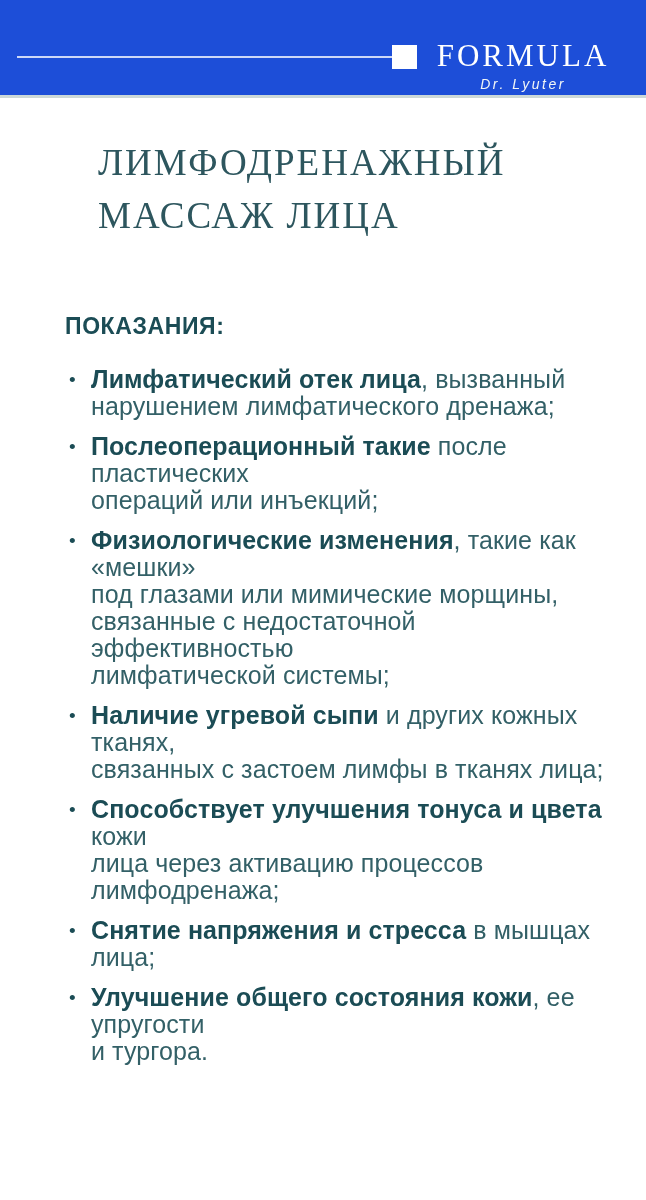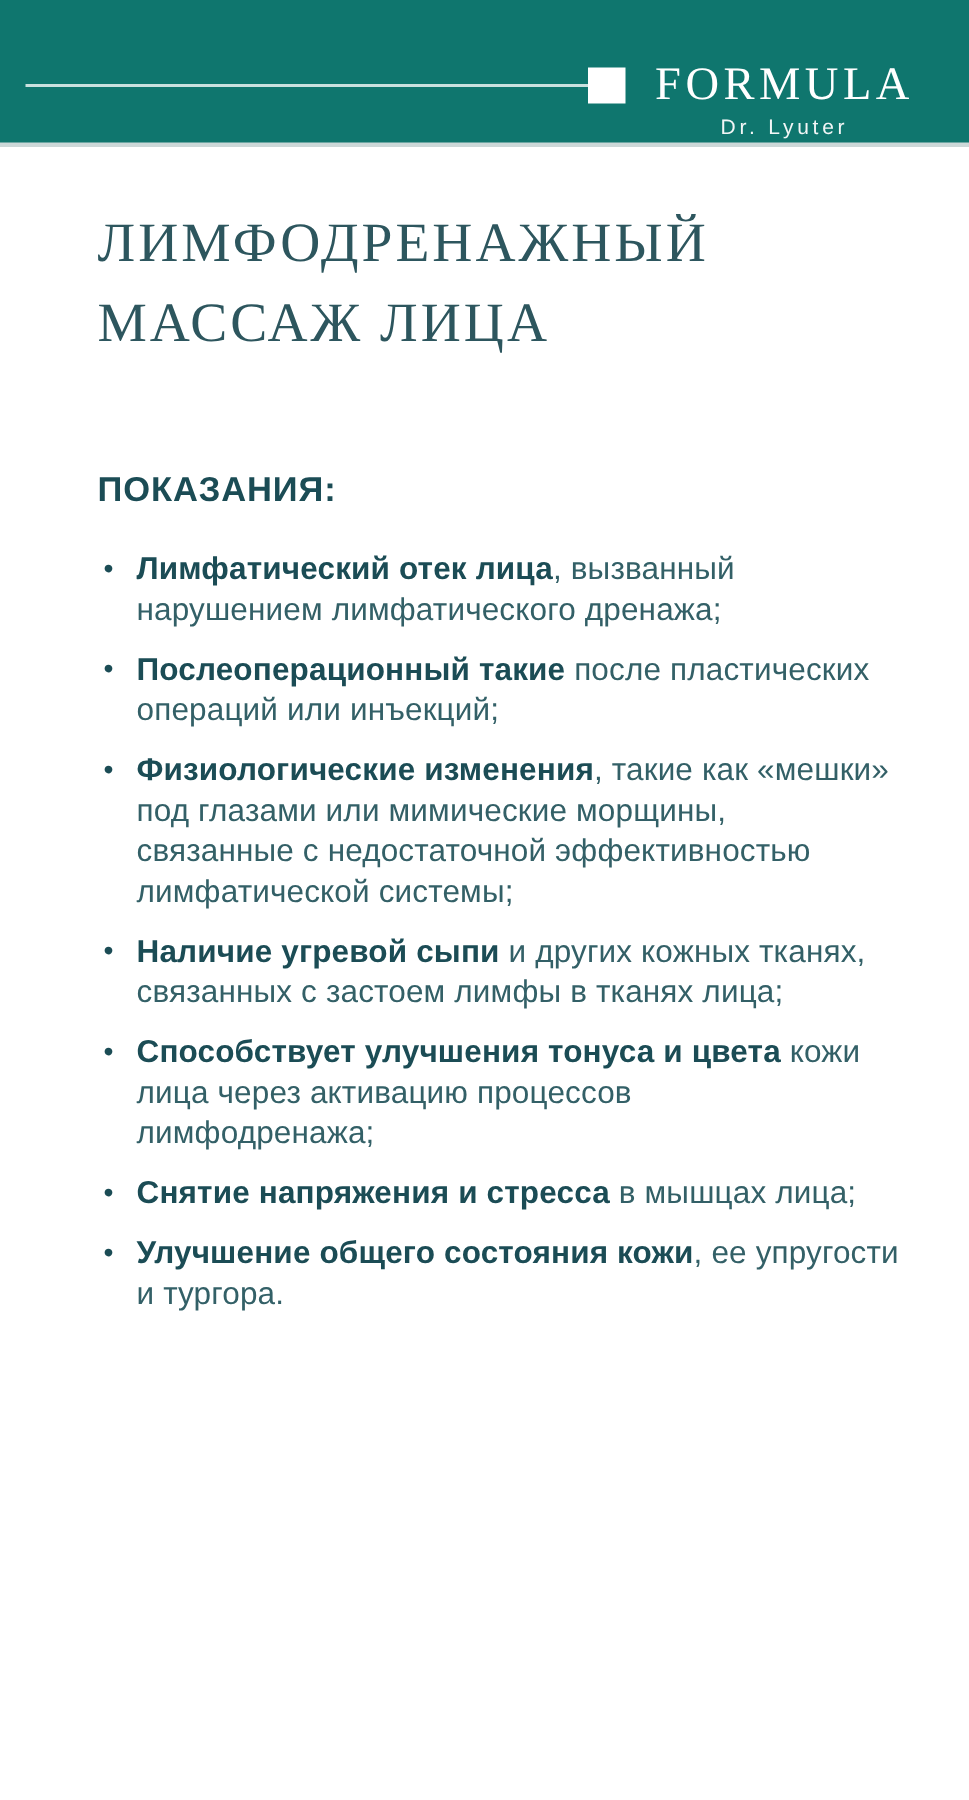--- a/index.html
+++ b/index.html
@@ -16,21 +16,21 @@
     height: 1200px;
     background: #ffffff;
     overflow: hidden;
   }
 
   
   .header {
     position: relative;
     width: 100%;
     height: 98px;
-    background: #0f766e;
+    background: #1d4ed8;
     border-bottom: 3px solid #ccd8d8;
     box-sizing: border-box;
   }
   .header-line {
     position: absolute;
     left: 17px;
     top: 56px;
     width: 375px;
     height: 2px;
     background: rgba(255,255,255,0.78);
@@ -59,38 +59,40 @@
     line-height: 32px;
     white-space: nowrap;
   }
   .logo-sub {
     font-size: 14px;
     letter-spacing: 2.5px;
     line-height: 16px;
     margin-top: 4px;
     color: #f2f6f6;
     white-space: nowrap;
+    font-style: italic;
   }
 
   
   .content {
     position: absolute;
     left: 65px;
     top: 98px;
     width: 540px;
   }
   .title {
     margin-top: 38px;
     font-family: "Liberation Serif", "DejaVu Serif", serif;
     font-weight: 400;
     font-size: 37px;
     line-height: 53px;
     letter-spacing: 2px;
     color: #2d565e;
     white-space: pre-line;
+    margin-left: 33px;
   }
   .intro {
     margin-top: 27px;
     font-size: 21px;
     line-height: 29px;
     letter-spacing: 0.2px;
     color: #336067;
     white-space: pre-line;
   }
   .section-heading {
@@ -114,21 +116,21 @@
     flex: 0 0 26px;
     font-size: 19px;
     line-height: 27px;
     color: #1b4c55;
     padding-left: 4px;
     box-sizing: border-box;
   }
   .li-text {
     margin: 0;
     flex: 1;
-    font-size: 21px;
+    font-size: 25px;
     line-height: 27px;
     letter-spacing: 0.1px;
     color: #336067;
     white-space: pre-line;
   }
   .li-text b {
     font-weight: 700;
     color: #1b4c55;
   }
 </style>

